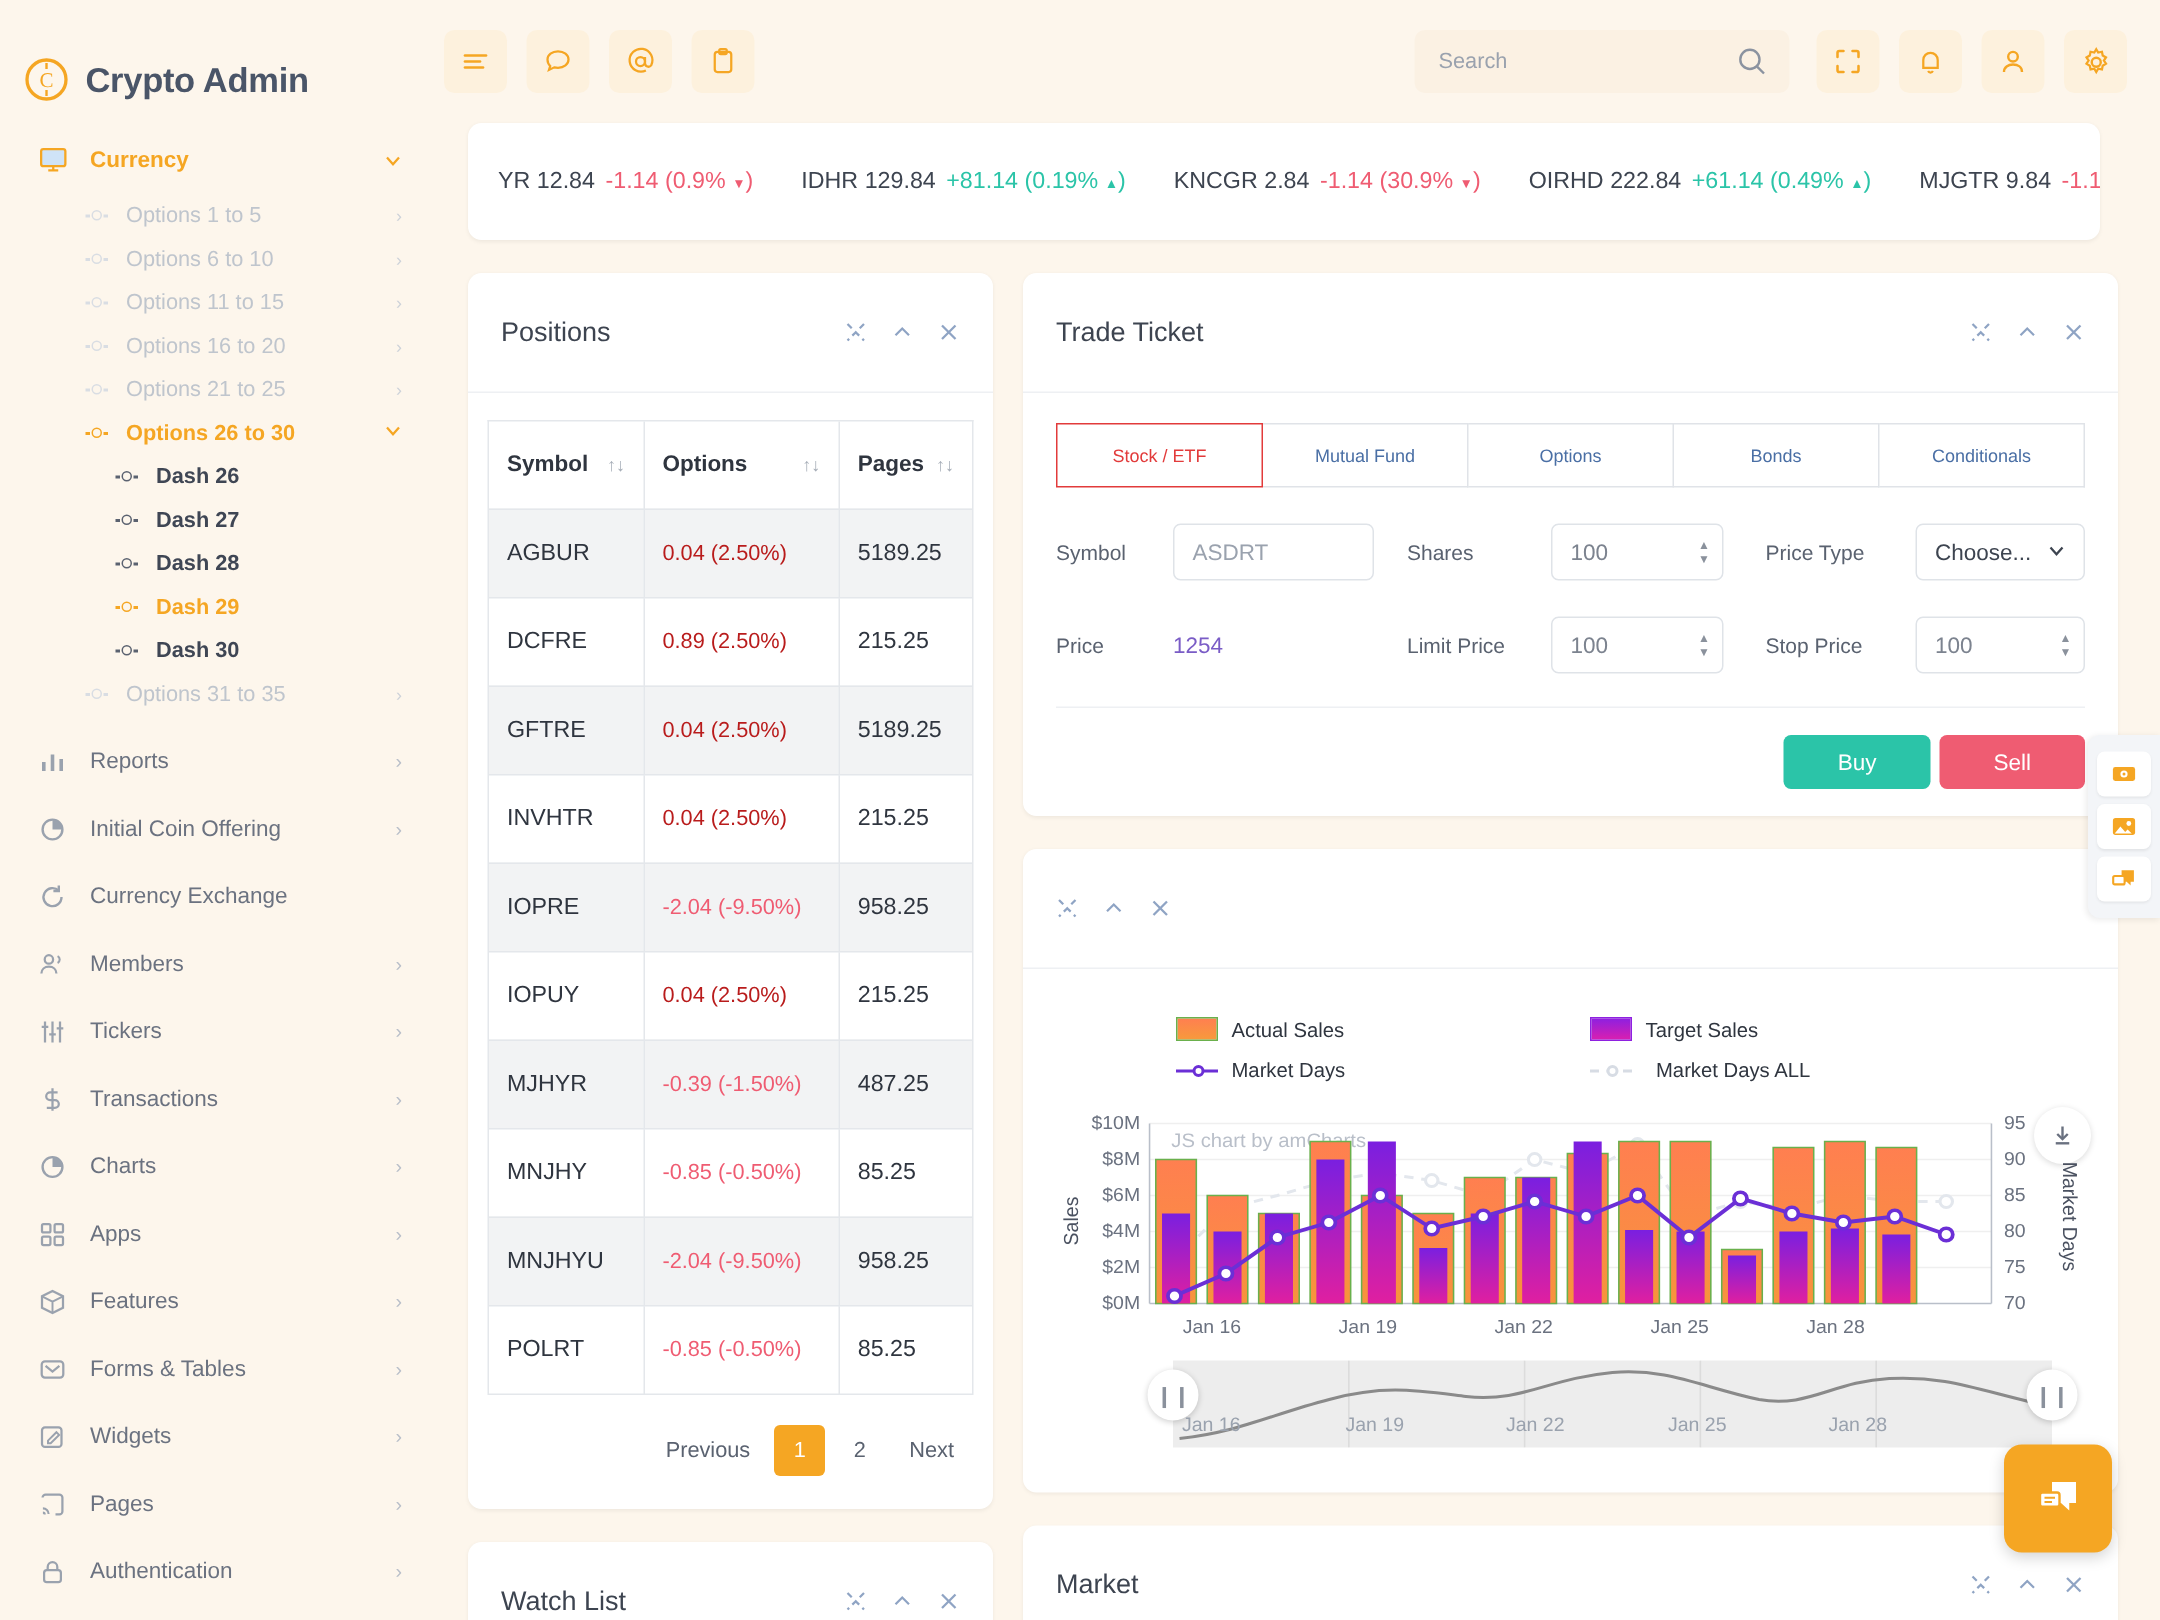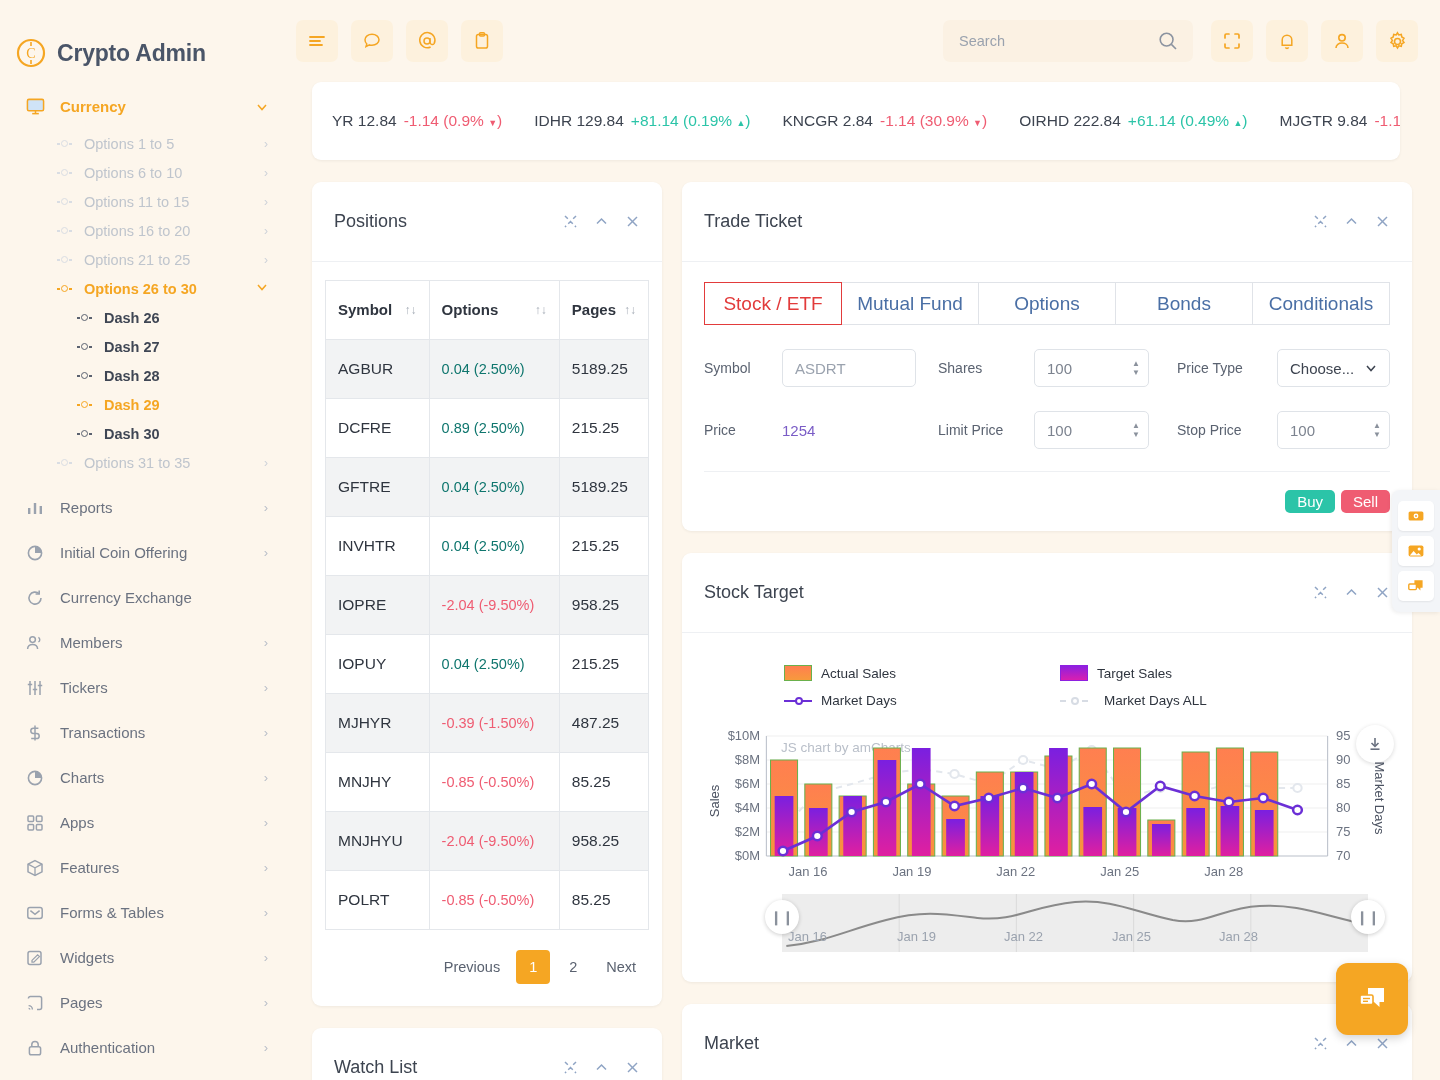--- a/index.html
+++ b/index.html
@@ -84,44 +84,44 @@
   
   .ptable { margin:18px 13px 0 13px; border:1px solid #e4e7eb; border-bottom:none; }
   .ptable table { width:100%; border-collapse:collapse; }
   .ptable th { border:1px solid #e4e7eb; border-top:none; border-left:none; padding:14px 12px; font-size:15px; color:#2f353f; text-align:left; font-weight:bold; height:58px; }
   .ptable th:last-child { border-right:none; }
   .ptable th .sortwrap { display:flex; align-items:center; justify-content:space-between; }
   .ptable th .sicon { color:#a7aeb8; font-size:12px; margin-left:8px; }
   .ptable td { border:1px solid #e4e7eb; border-left:none; padding:18px 12px; font-size:15.5px; color:#2f353f; height:59px; }
   .ptable td:last-child { border-right:none; }
   .ptable tr.odd td { background:#f2f3f4; }
-  .ptable td.up { color:#0f766e; font-size:14.5px;margin-left:48px; }
+  .ptable td.up { color:#b91c1c; font-size:14.5px;margin-left:48px; }
   .ptable td.down { color:#ef5c72; font-size:14.5px; }
   .ptable td.sym { width:104px; }
   .ptable td.chg { width:136px; }
 
   .pager { display:flex; align-items:center; justify-content:flex-end; gap:6px; padding:20px 16px 22px 0; }
   .pg { min-width:34px; height:34px; border-radius:4px; display:flex; align-items:center; justify-content:center; font-size:14.5px; color:#5a6270; padding:0 10px; cursor:pointer; }
   .pg.active { background:#f5a623; color:#fff; }
 
   
   .tt-body { padding:20px 22px 18px 22px; }
   .tt-tabs { display:flex; }
-  .tt-tab { flex:1; height:43px; border:1px solid #e0e3e8; border-left:none; display:flex; align-items:center; justify-content:center; font-size:19px; color:#4a6fa5; cursor:pointer; }
+  .tt-tab { flex:1; height:43px; border:1px solid #e0e3e8; border-left:none; display:flex; align-items:center; justify-content:center; font-size:12px; color:#4a6fa5; cursor:pointer; }
   .tt-tab:first-child { border-left:1px solid #e0e3e8; }
   .tt-tab.sel { border:1px solid #e23b3b; color:#e23b3b; }
   .tt-grid { display:flex; align-items:center; margin-top:24px; }
   .inp { border:1px solid #dfe3e8; border-radius:5px; height:38px; padding:0 12px; font-size:15px; color:#7c838f; display:flex; align-items:center; background:#fff; }
   .spin { position:relative; }
   .spin .arrows { position:absolute; right:8px; top:50%; transform:translateY(-50%); display:flex; flex-direction:column; gap:2px; color:#8a919c; font-size:8px; line-height:7px; }
   .sel-box { border:1px solid #dfe3e8; border-radius:5px; height:38px; padding:0 12px; font-size:15px; color:#3d4450; display:flex; align-items:center; justify-content:space-between; background:#fff; cursor:pointer; }
   .price-val { color:#7a5cc6; font-size:15px; }
   .tt-divider { border-top:1px solid #eef0f3; margin:22px 0 0 0; }
   .tt-actions { display:flex; justify-content:flex-end; gap:6px; padding-top:18px; }
-  .btn { height:23px; padding:0 12px; border-radius:5px; border:0; color:#fff; font-size:15px; cursor:pointer; font-family:"Liberation Sans", sans-serif; }
+  .btn { height:36px; padding:0 36px; border-radius:5px; border:0; color:#fff; font-size:15px; cursor:pointer; font-family:"Liberation Sans", sans-serif; }
   .btn-buy { background:#2bc4a8; }
   .btn-sell { background:#ef5c72; }
 
   
   .chart-body { position:relative; padding:18px 22px 14px 22px; }
   .legend { display:flex; padding:14px 0 0 80px; font-size:13.5px; color:#2f353f;gap:36px; }
   .legend-col { width:240px; }
   .lg { display:flex; align-items:center; gap:9px; margin-bottom:12px; }
   .swatch { width:28px; height:16px; border:1px solid #6ab04c; }
   .sw-actual { background:linear-gradient(180deg,#ff7f50,#f79a3c); }
@@ -717,21 +717,20 @@
               <div class="tt-divider"></div>
               <div class="tt-actions">
                 <button class="btn btn-buy">Buy</button>
                 <button class="btn btn-sell">Sell</button>
               </div>
             </div>
           </div>
 
           <div class="card" style="margin-top:22px">
             <div class="card-head">
-              <span class="card-title">Stock Target</span>
               <span class="card-tools">
                 <span class="ct">
                     <svg width="15" height="15" viewBox="0 0 15 15">
                       <path d="M2 2l11 11M13 2L2 13" stroke="currentColor" stroke-width="1.5" fill="none" stroke-dasharray="4 3"></path>
                     </svg>
                   </span>
                 <span class="ct">
                     <svg width="15" height="15" viewBox="0 0 15 15">
                       <polyline points="3,9.5 7.5,5 12,9.5" fill="none" stroke="currentColor" stroke-width="1.5"></polyline>
                     </svg>

